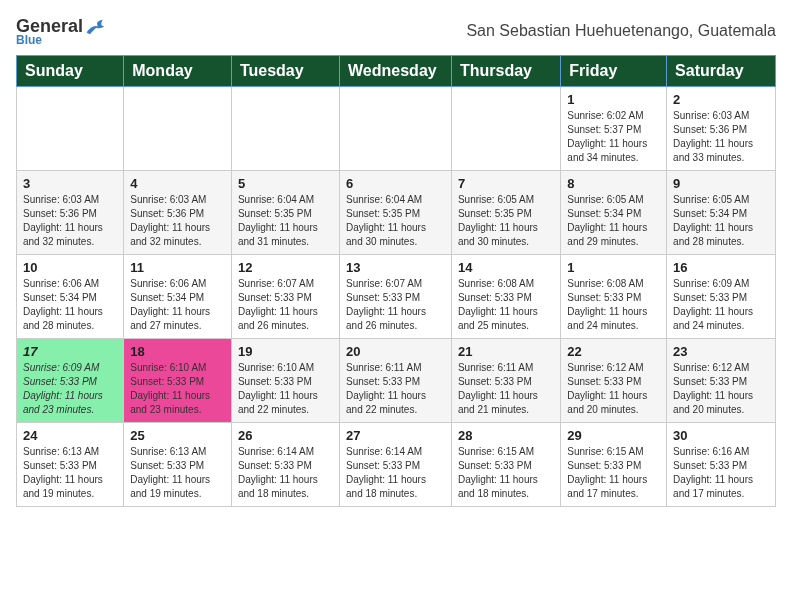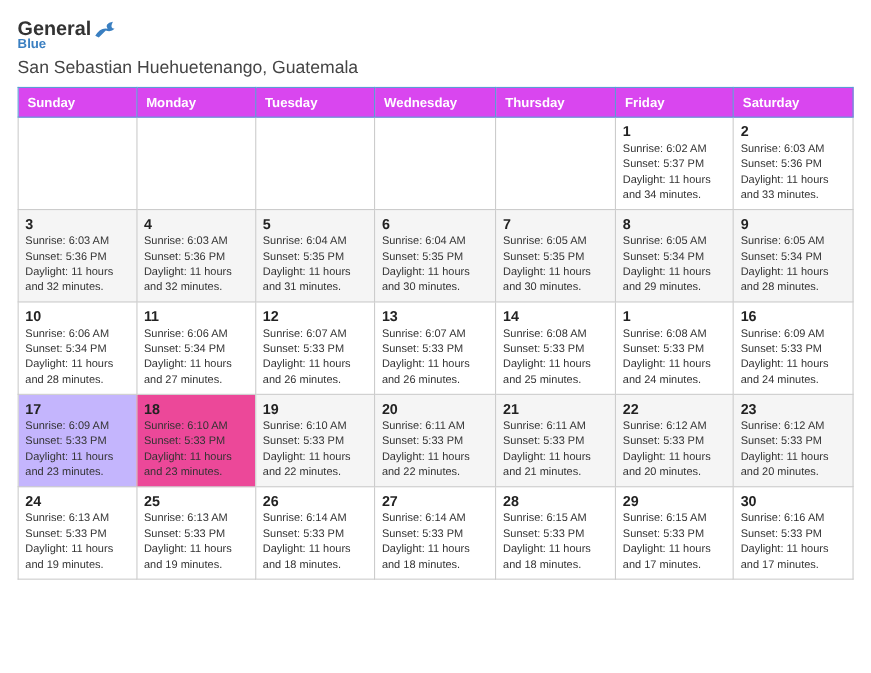--- a/index.html
+++ b/index.html
@@ -8,21 +8,20 @@
       background: #fff;
       width: 792px;
       min-height: 612px;
       padding: 16px;
     }
     .header-section {
       display: flex;
       align-items: flex-start;
       justify-content: space-between;
       margin-bottom: 8px;
-      flex-direction: column;
     }
     .logo {
       display: flex;
       flex-direction: column;
       align-items: flex-start;
     }
     .logo-text {
       display: flex;
       align-items: center;
     }
@@ -44,23 +43,23 @@
       font-size: 16px;
       color: #444;
       margin-top: 6px;
     }
     .calendar {
       width: 100%;
       border-collapse: collapse;
       border: 1px solid #ccc;
     }
     .calendar th {
-      background-color: #d946ef;
+      background-color: #14532d;
       color: #fff;
-      font-size: 12px;
+      font-size: 16px;
       font-weight: bold;
       padding: 6px 8px;
       text-align: left;
       border: 1px solid #5b9bd5;
     }
     .calendar td {
       vertical-align: top;
       padding: 5px 6px;
       border: 1px solid #ccc;
       font-size: 10.5px;
@@ -220,21 +219,21 @@
 Daylight: 11 hours and 24 minutes.</div>
         </td>
         <td>
           <span class="day-number">16</span>
           <div class="day-info" style="white-space: pre-line;">Sunrise: 6:09 AM
 Sunset: 5:33 PM
 Daylight: 11 hours and 24 minutes.</div>
         </td>
       </tr>
       <tr style="background: rgb(245, 245, 245);">
-        <td style="background: #c4b5fd;">
+        <td style="background: #86efac; font-style: italic;">
           <span class="day-number">17</span>
           <div class="day-info" style="white-space: pre-line;">Sunrise: 6:09 AM
 Sunset: 5:33 PM
 Daylight: 11 hours and 23 minutes.</div>
         </td>
         <td style="background: #ec4899;">
           <span class="day-number">18</span>
           <div class="day-info" style="white-space: pre-line;">Sunrise: 6:10 AM
 Sunset: 5:33 PM
 Daylight: 11 hours and 23 minutes.</div>

